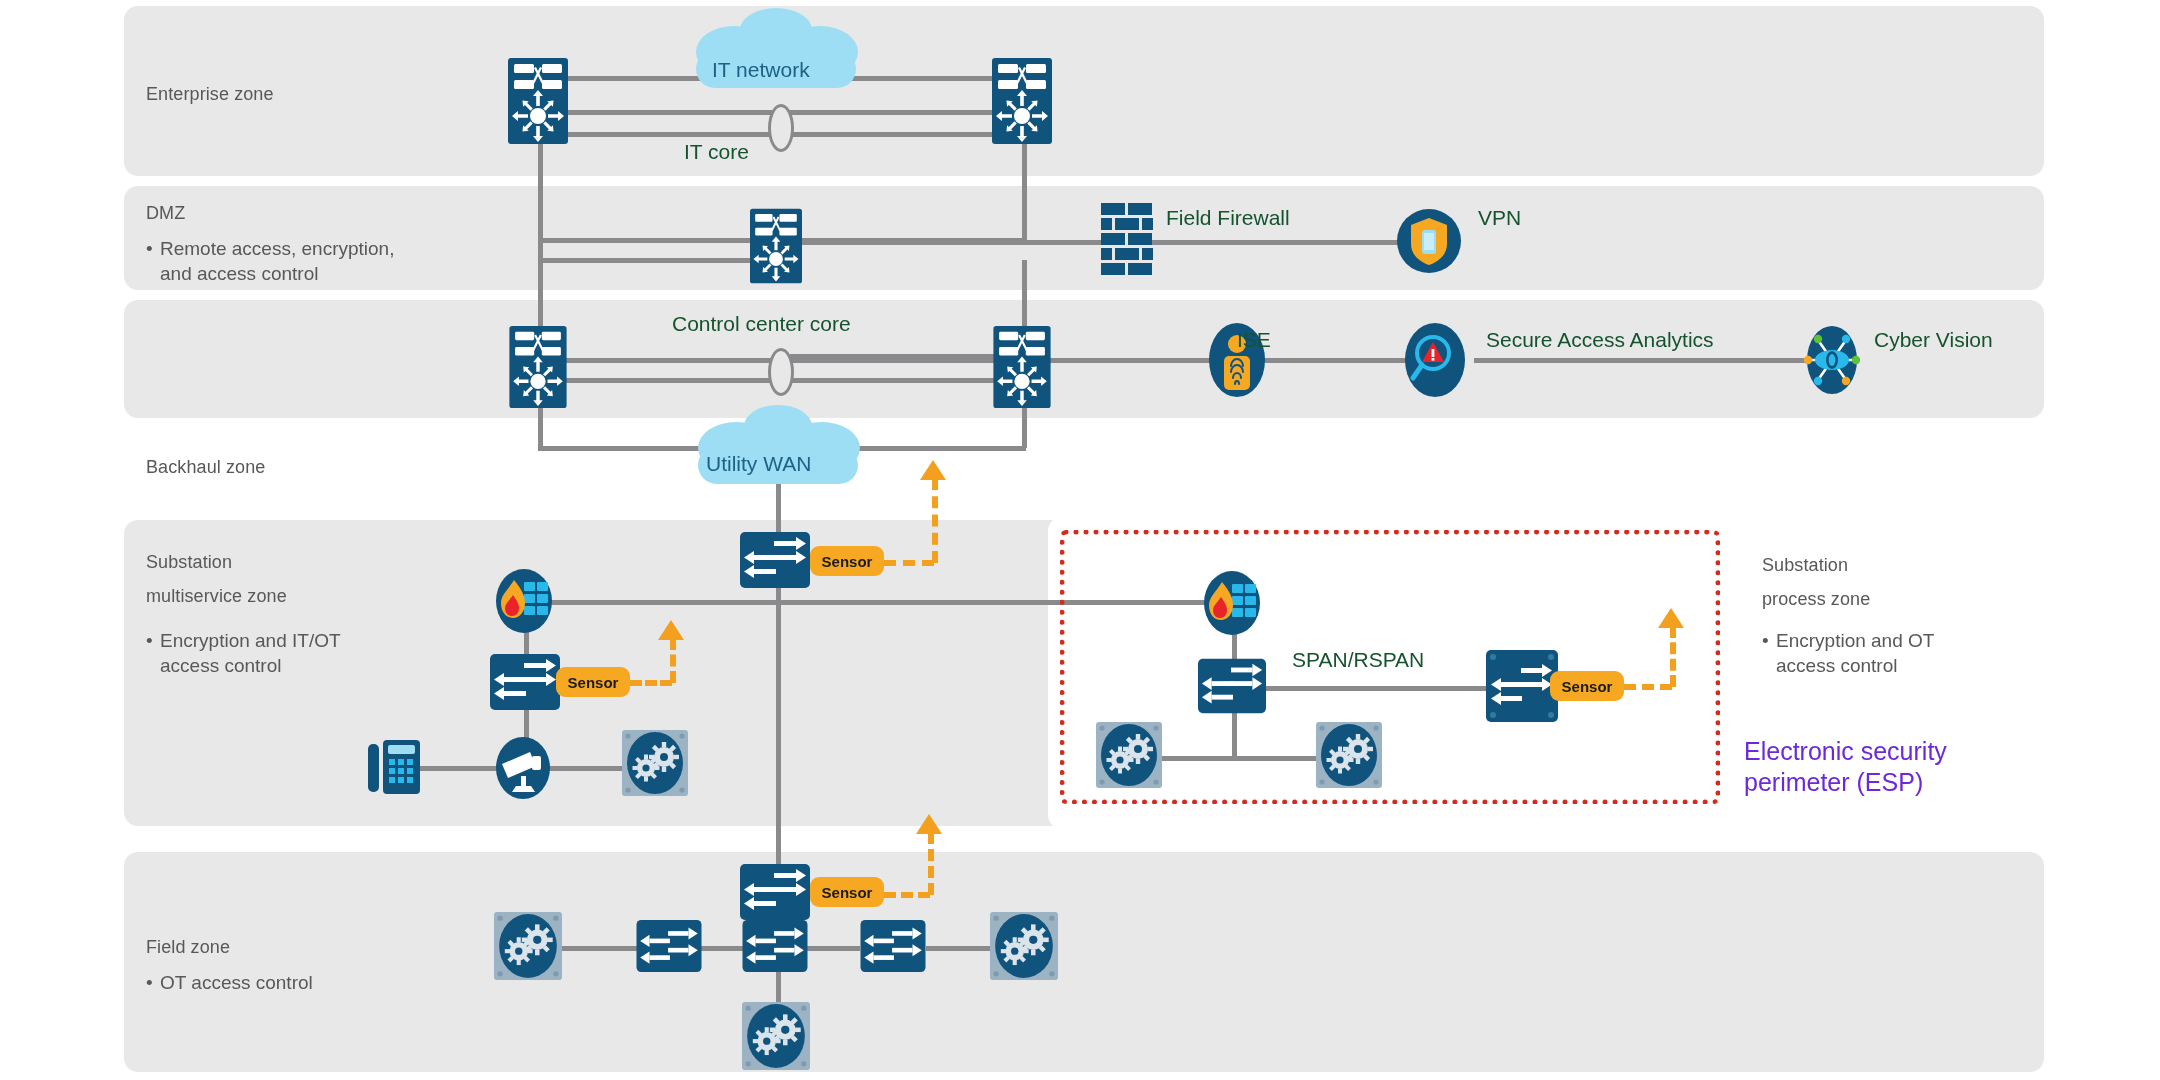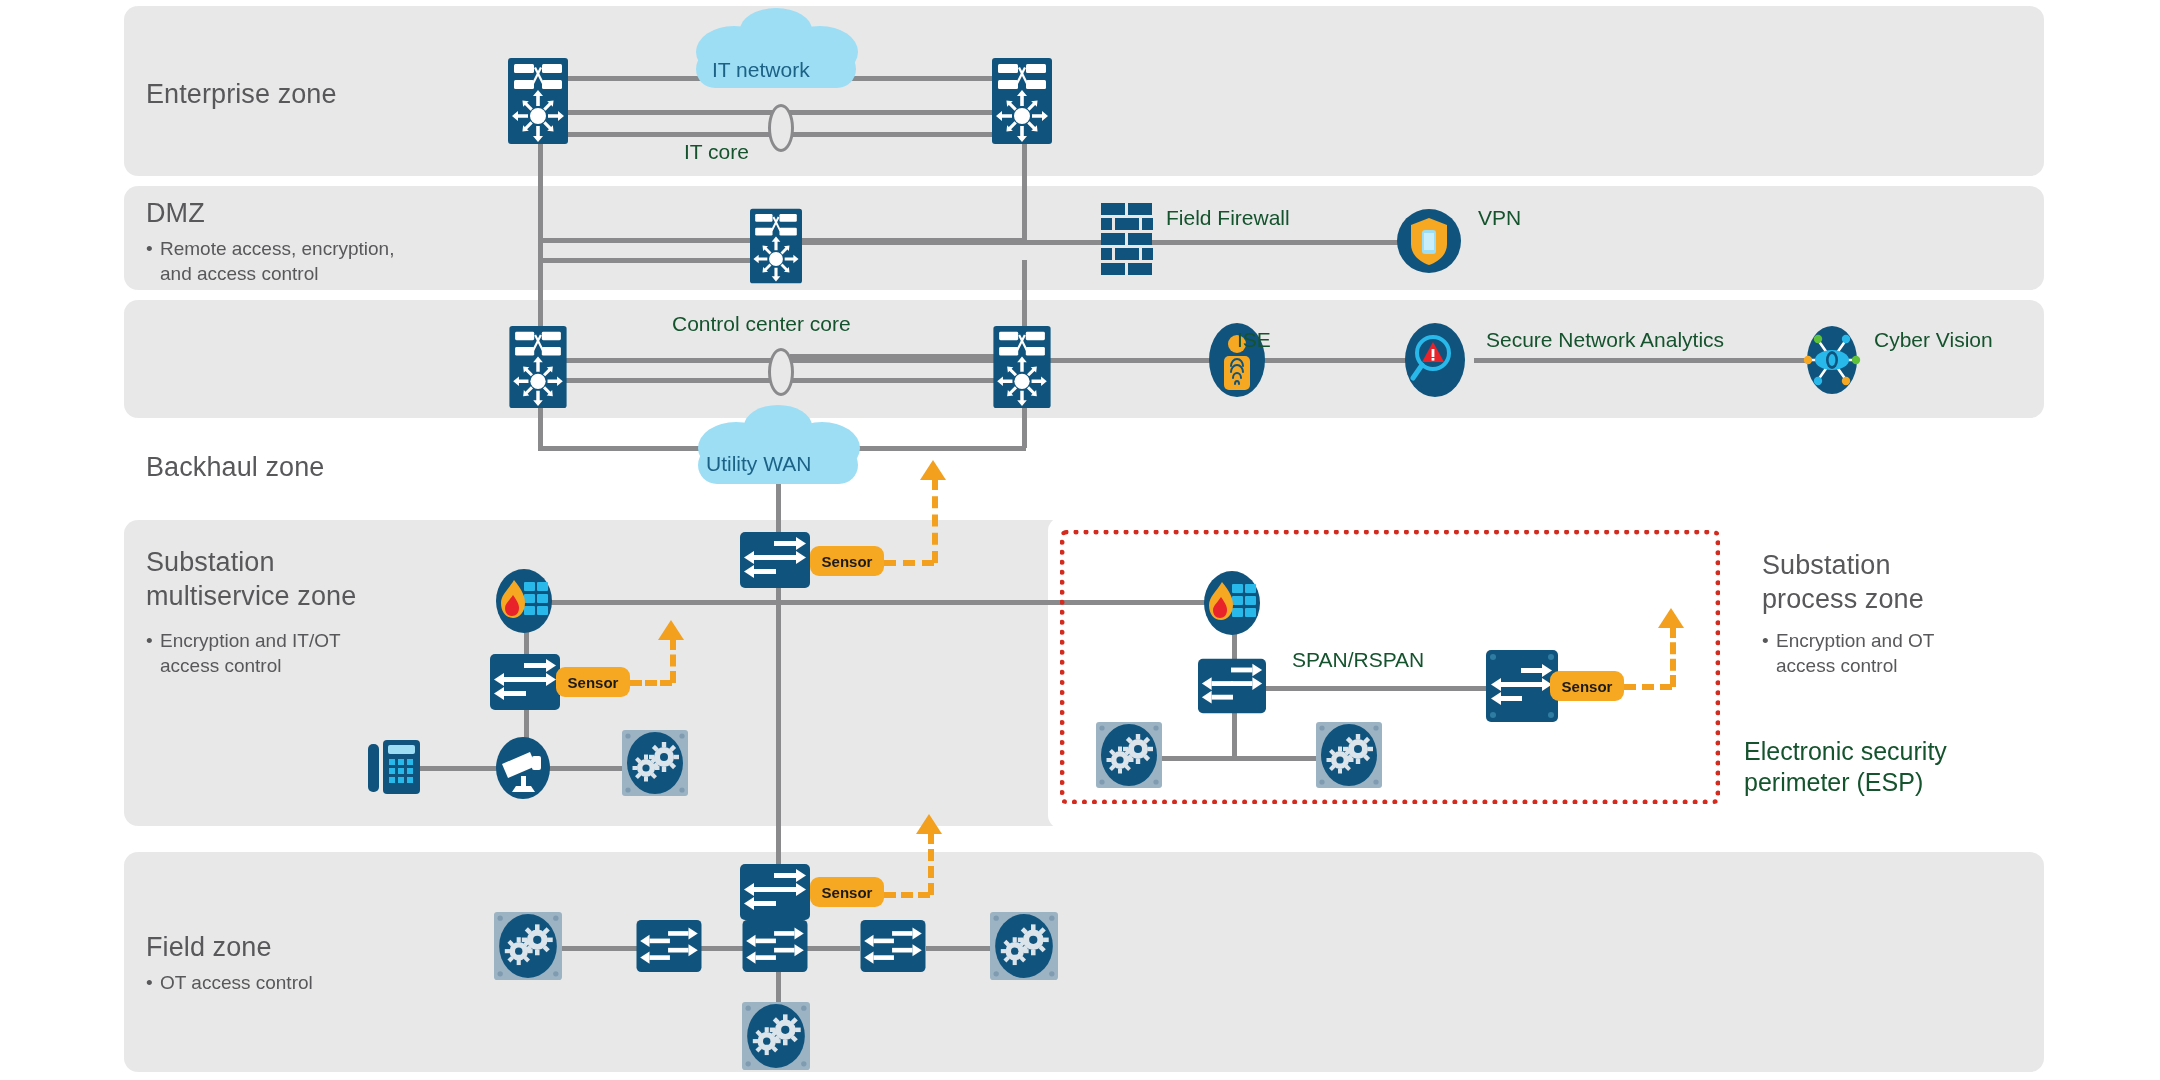--- a/index.html
+++ b/index.html
@@ -19,21 +19,21 @@
     position: absolute;
     background: #e8e8e8;
     border-radius: 14px;
     box-sizing: border-box;
   }
   .zone-band.transparent { background: transparent; }
 
   .zone-title {
     position: absolute;
     color: #58585b;
-    font-size: 27px;
+    font-size: 18px;
     line-height: 34px;
     white-space: pre-line;
     letter-spacing: .1px;
   }
   .zone-bullet {
     position: absolute;
     color: #58585b;
     font-size: 19px;
     line-height: 25px;
     white-space: pre-line;
@@ -53,21 +53,21 @@
 
   
   .esp-box {
     position: absolute;
     border: 5px dotted #d52b1e;
     border-radius: 6px;
     box-sizing: border-box;
   }
   .esp-label {
     position: absolute;
-    color: #14532d;
+    color: #6d28d9;
     font-size: 25px;
     line-height: 31px;
     white-space: pre-line;
   }
 
   
   .lnk { position: absolute; background: #8a8a8d; }
   .lnk.h { height: 5px; }
   .lnk.v { width: 5px; }
 
@@ -441,21 +441,21 @@
   <div class="icon" style="left:1404px; top:322px; width:62px; height:76px;">
     <svg width="62" height="76" viewBox="0 0 62 76">
       <ellipse cx="31" cy="38" rx="30" ry="37" fill="#10547d"></ellipse>
       <circle cx="29" cy="31" r="16" fill="none" stroke="#29b8ea" stroke-width="4"></circle>
       <line x1="18" y1="43" x2="9" y2="56" stroke="#29b8ea" stroke-width="5" stroke-linecap="round"></line>
       <polygon points="29,20 40,40 18,40" fill="#e8232a"></polygon>
       <rect x="27.6" y="27" width="2.8" height="8" fill="#ffffff"></rect>
       <rect x="27.6" y="36" width="2.8" height="2.6" fill="#ffffff"></rect>
     </svg>
   </div>
-  <div class="cap" style="left:1486px; top:328px;">Secure Network Analytics</div>
+  <div class="cap" style="left:1486px; top:328px;">Secure Access Analytics</div>
 
   <div class="icon" style="left:1800px; top:324px; width:64px; height:72px;">
     <svg width="64" height="72" viewBox="0 0 64 72">
       <ellipse cx="32" cy="36" rx="25" ry="34" fill="#10547d"></ellipse>
       <g stroke="#ffffff" stroke-width="2.6" stroke-linecap="round">
         <line x1="32" y1="36" x2="18" y2="16"></line>
         <line x1="32" y1="36" x2="46" y2="16"></line>
         <line x1="32" y1="36" x2="18" y2="56"></line>
         <line x1="32" y1="36" x2="46" y2="56"></line>
         <line x1="32" y1="36" x2="9" y2="36"></line>

